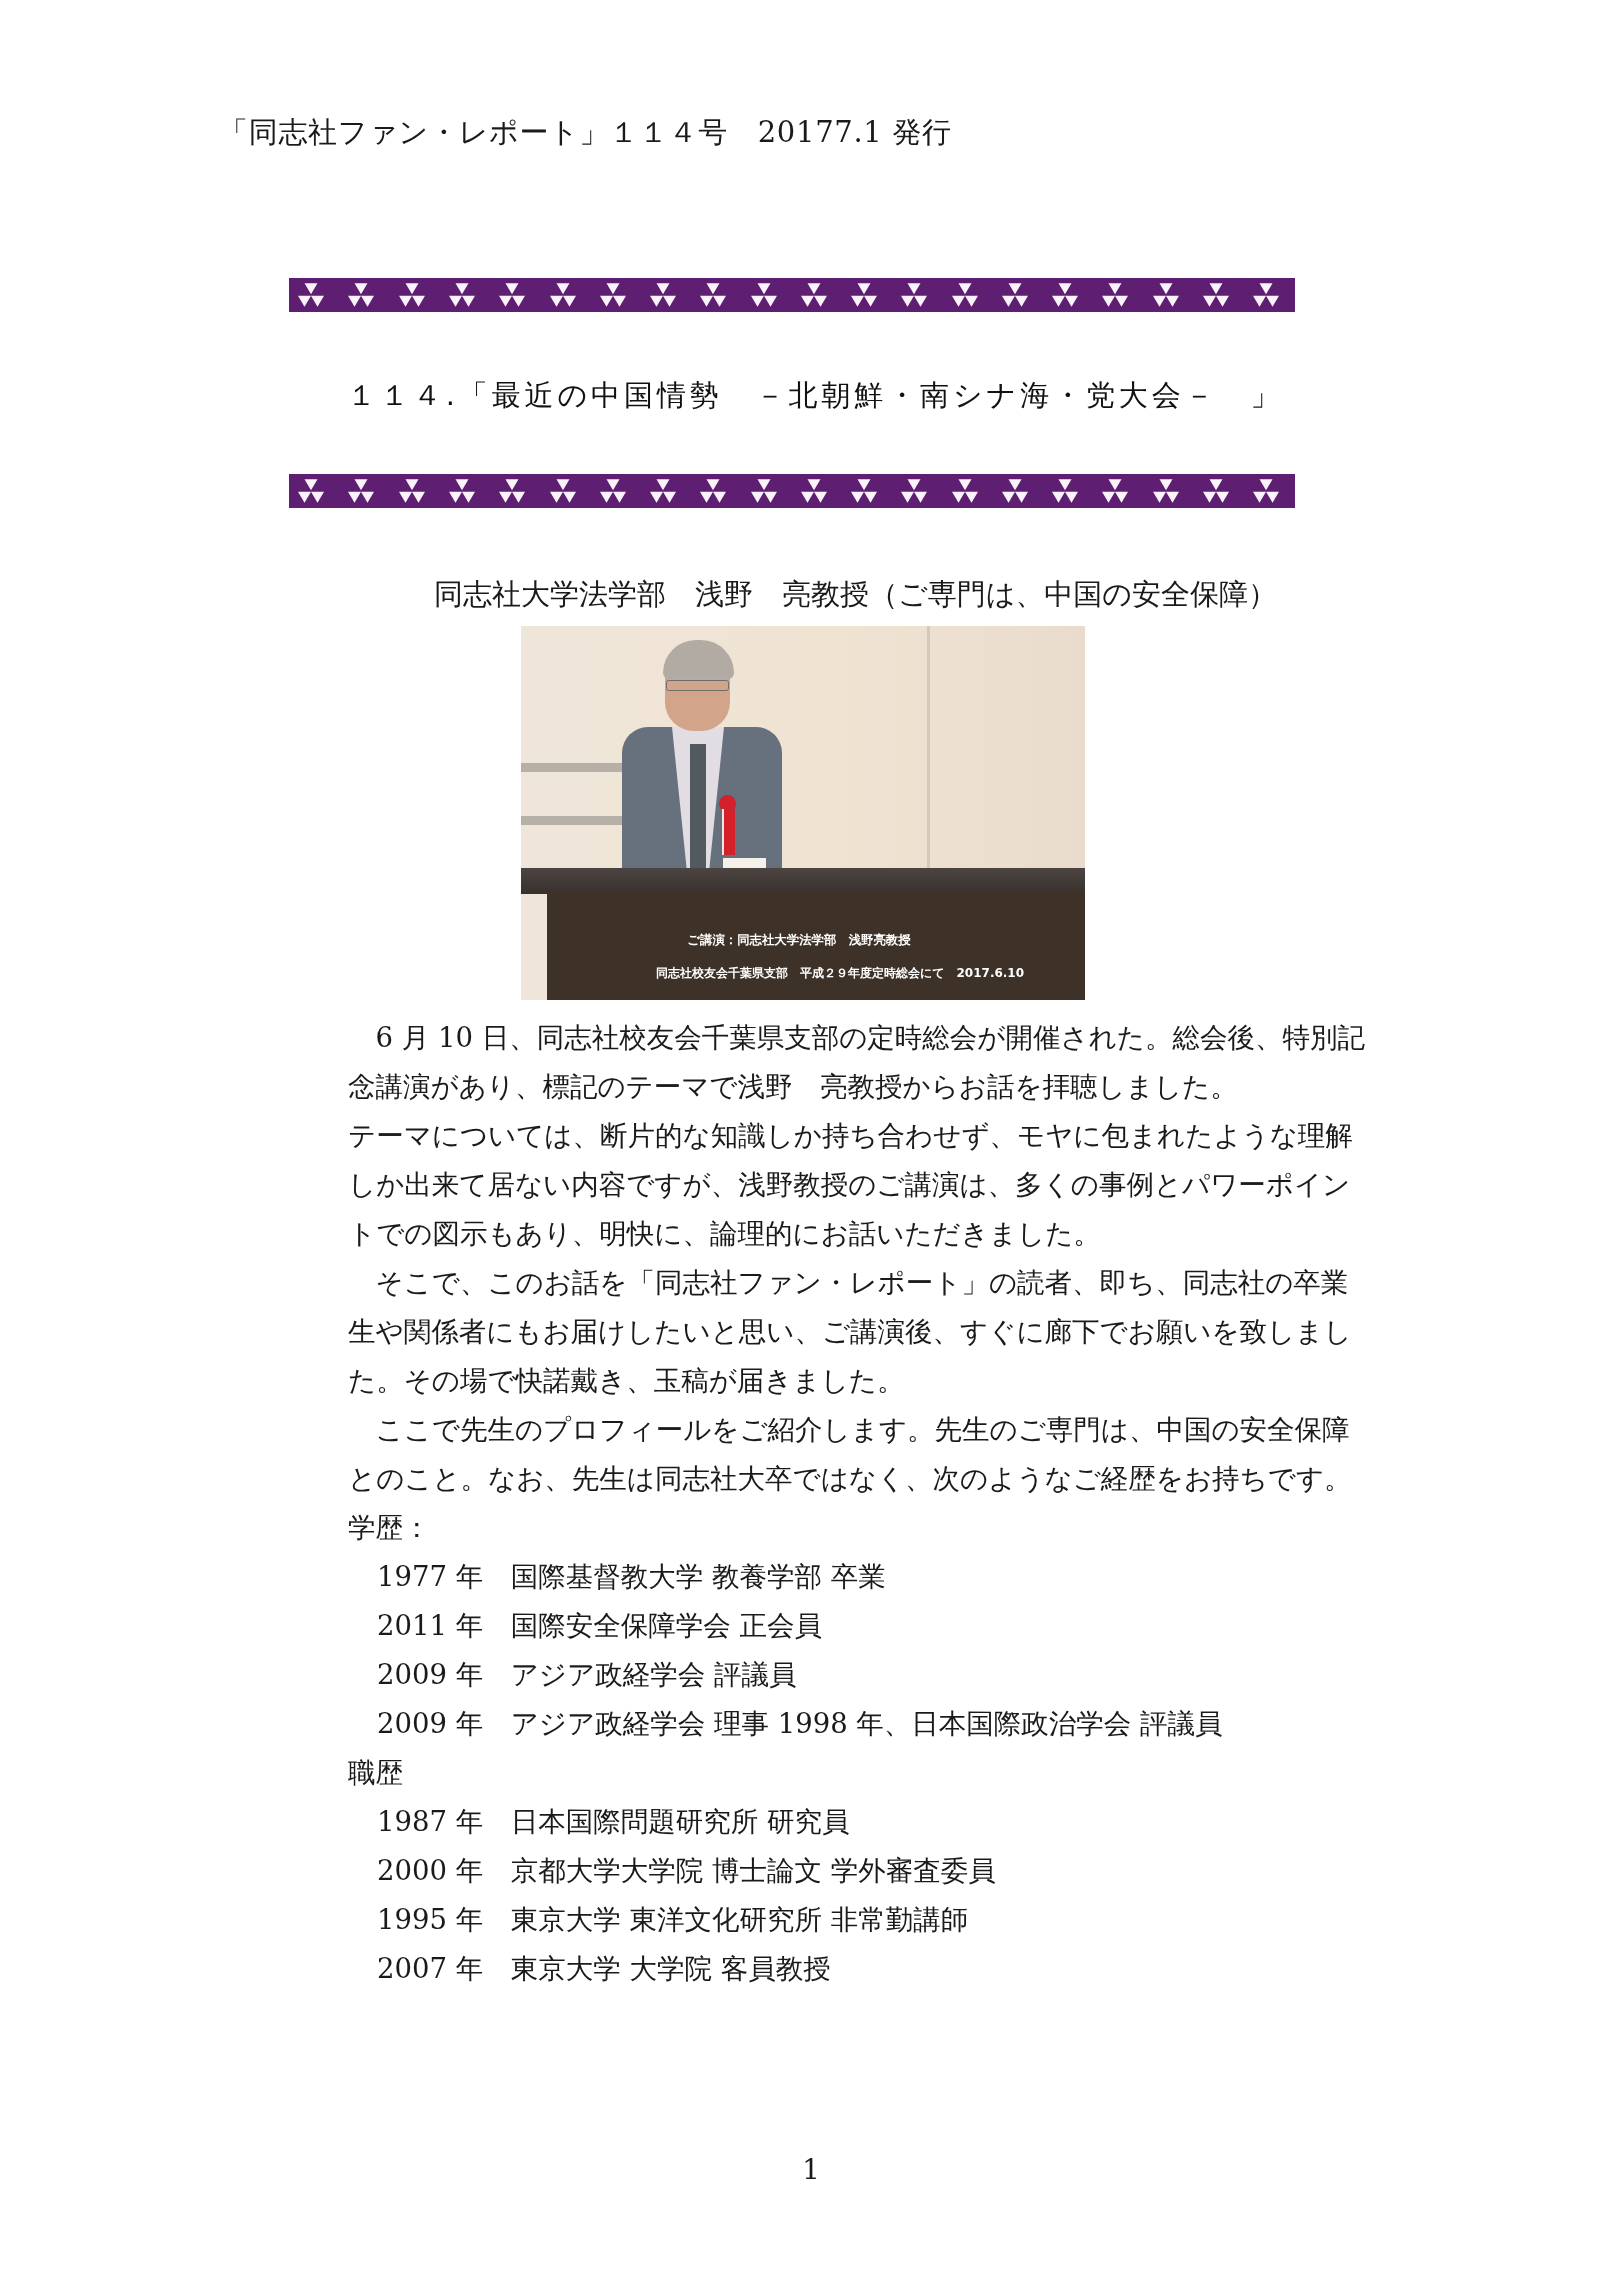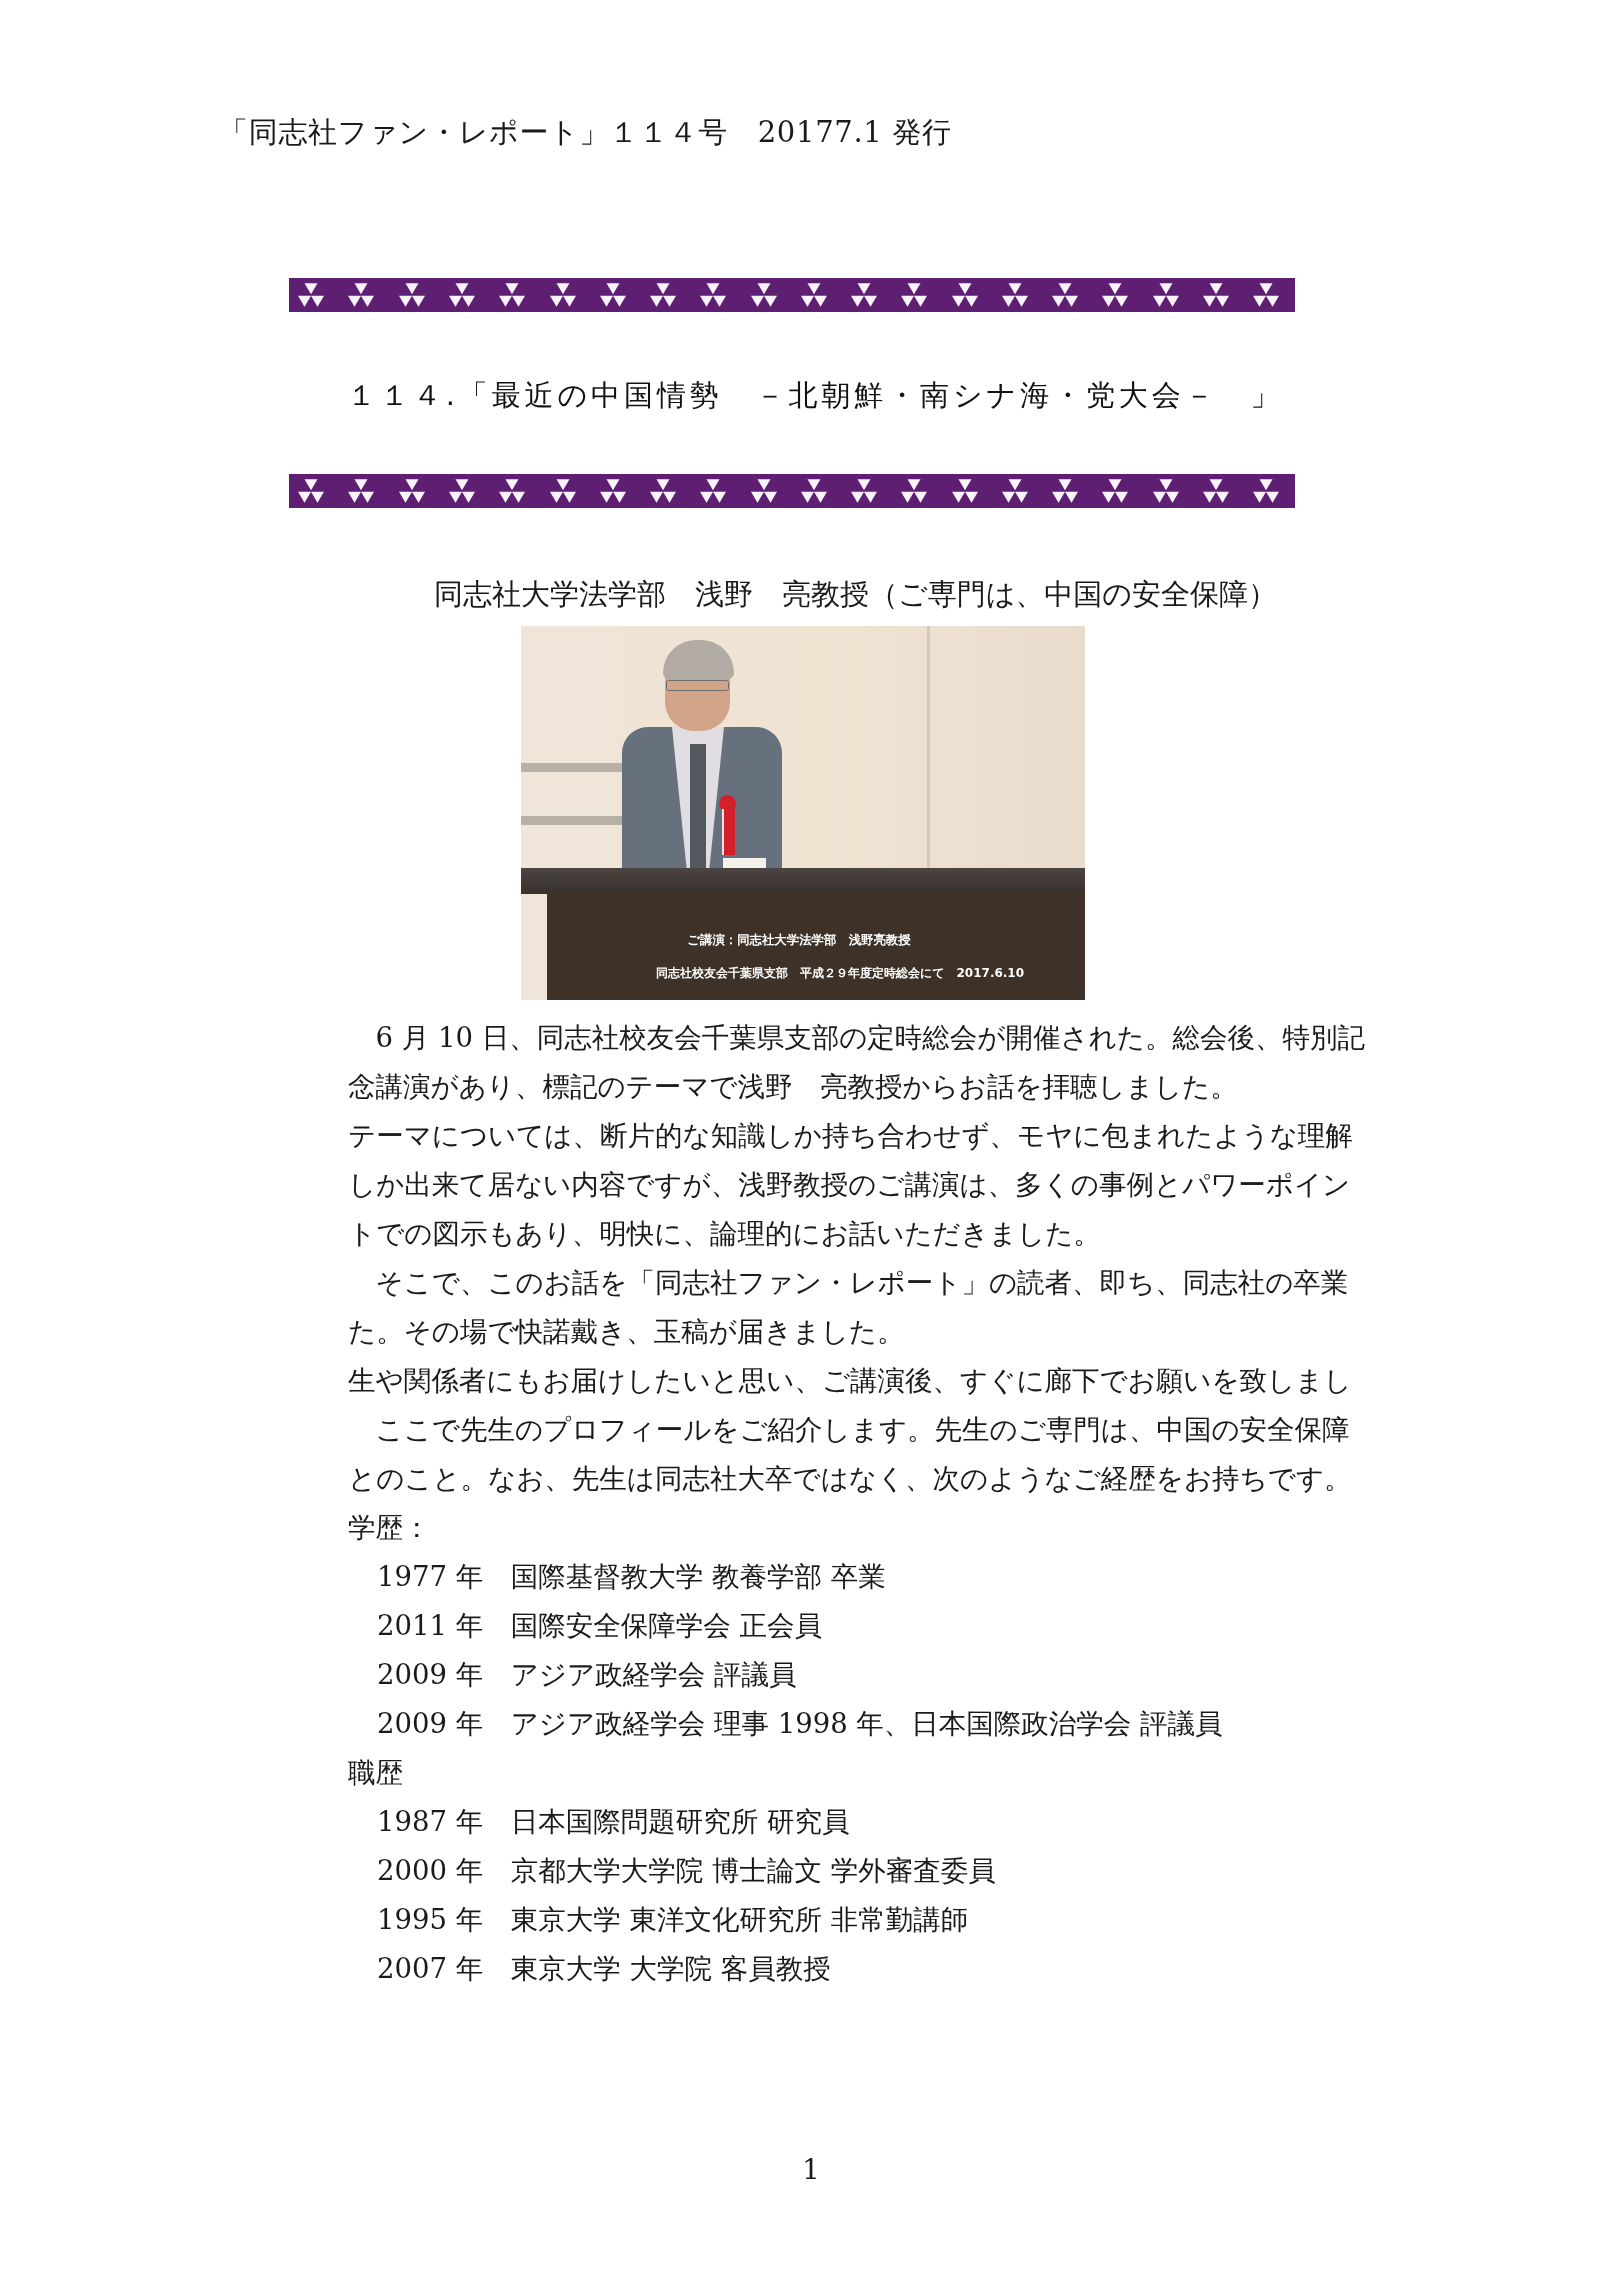--- a/index.html
+++ b/index.html
@@ -362,22 +362,22 @@
   <div class="cap cap-2">同志社校友会千葉県支部　平成２９年度定時総会にて　2017.6.10</div>
 </div>
 
 <div class="abs body-text">
   <p>　6 月 10 日、同志社校友会千葉県支部の定時総会が開催された。総会後、特別記</p>
   <p>念講演があり、標記のテーマで浅野　亮教授からお話を拝聴しました。</p>
   <p>テーマについては、断片的な知識しか持ち合わせず、モヤに包まれたような理解</p>
   <p>しか出来て居ない内容ですが、浅野教授のご講演は、多くの事例とパワーポイン</p>
   <p>トでの図示もあり、明快に、論理的にお話いただきました。</p>
   <p>　そこで、このお話を「同志社ファン・レポート」の読者、即ち、同志社の卒業</p>
+  <p>生や関係者にもお届けしたいと思い、ご講演後、すぐに廊下でお願いを致しまし</p>
   <p>た。その場で快諾戴き、玉稿が届きました。</p>
-  <p>生や関係者にもお届けしたいと思い、ご講演後、すぐに廊下でお願いを致しまし</p>
   <p>　ここで先生のプロフィールをご紹介します。先生のご専門は、中国の安全保障</p>
   <p>とのこと。なお、先生は同志社大卒ではなく、次のようなご経歴をお持ちです。</p>
 
   <p>学歴：</p>
   <p class="indent">1977 年　国際基督教大学 教養学部 卒業</p>
 
   <p class="indent">2011 年　国際安全保障学会 正会員</p>
   <p class="indent">2009 年　アジア政経学会 評議員</p>
   <p class="indent">2009 年　アジア政経学会 理事 1998 年、日本国際政治学会 評議員</p>
 

